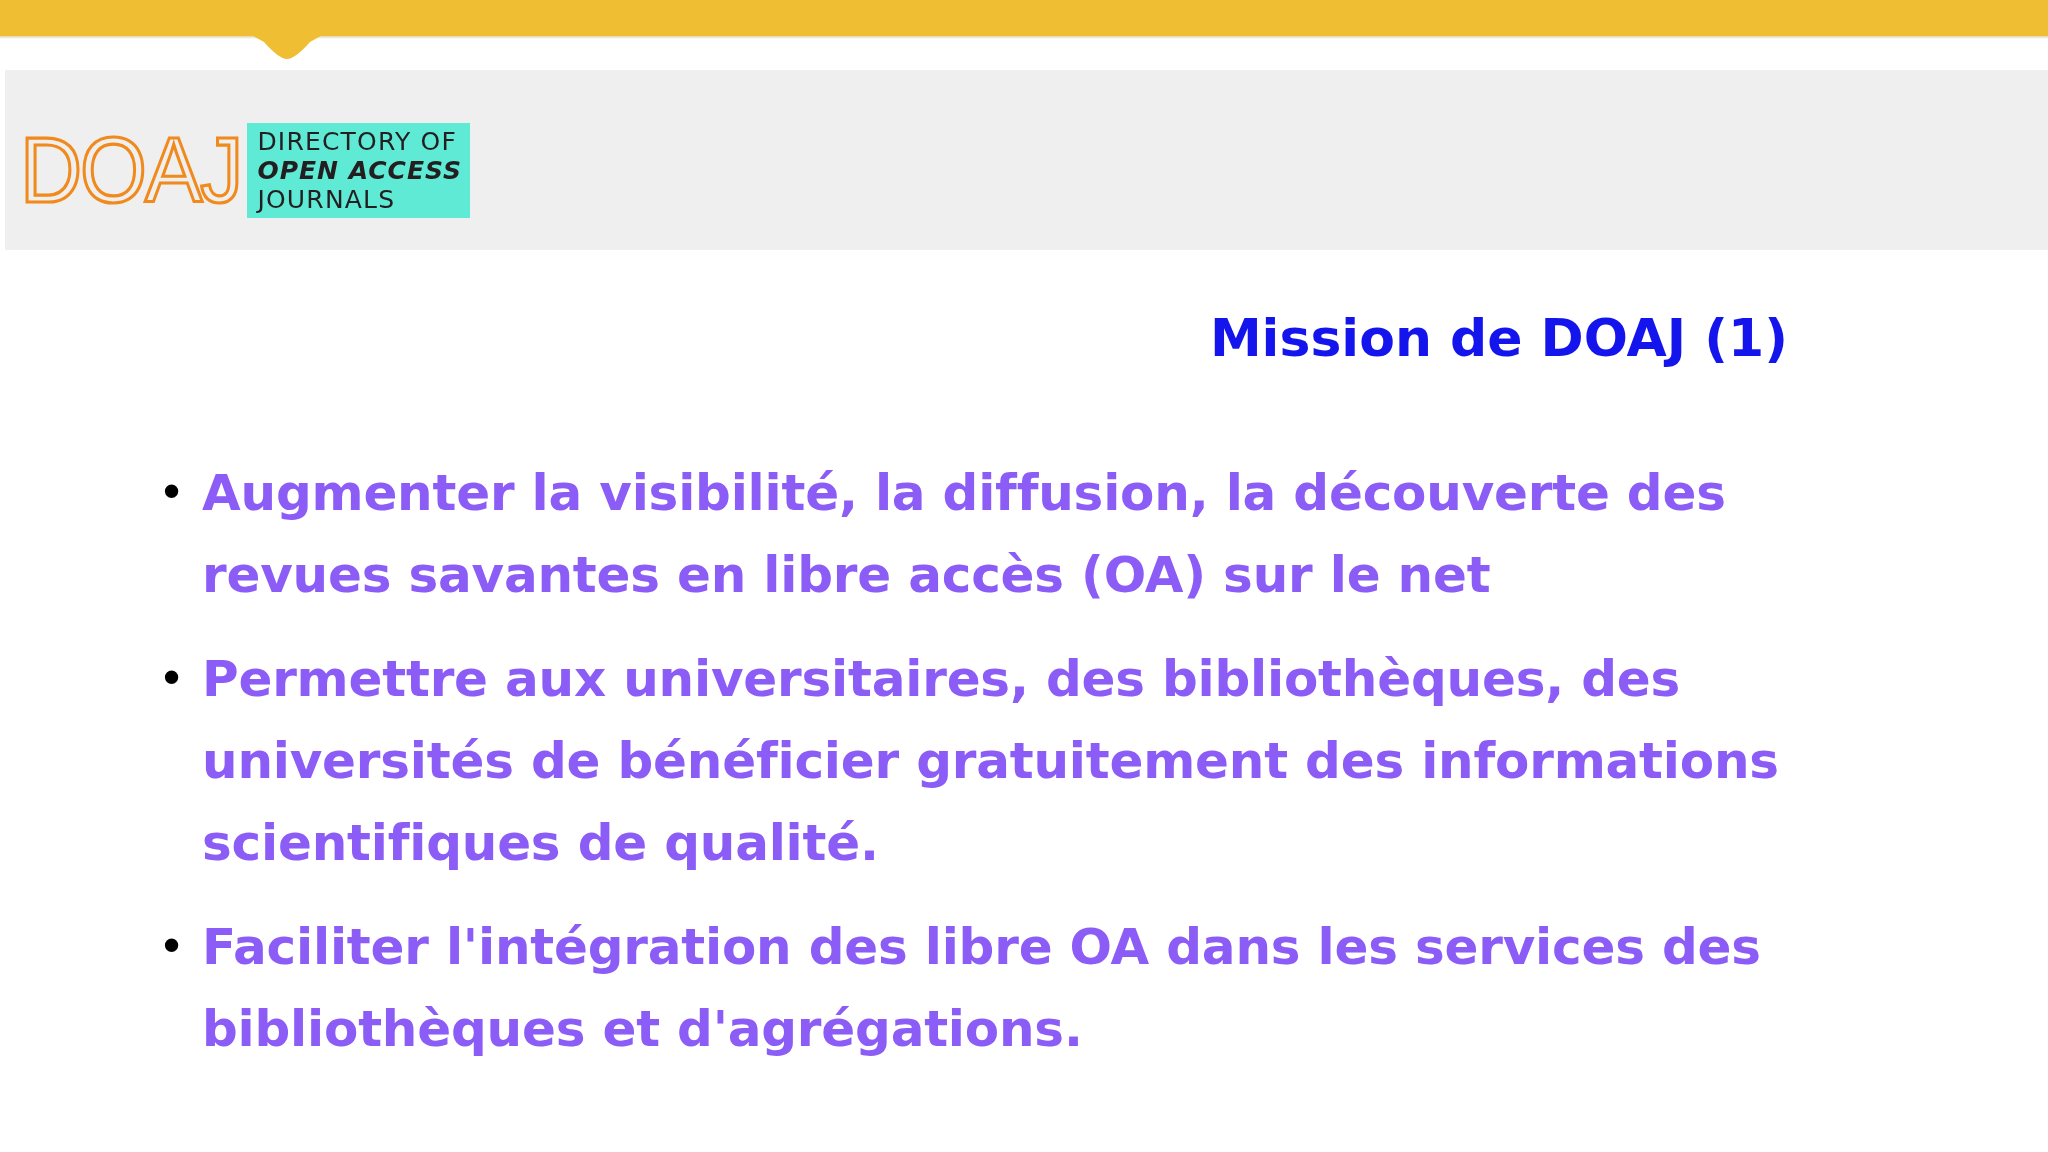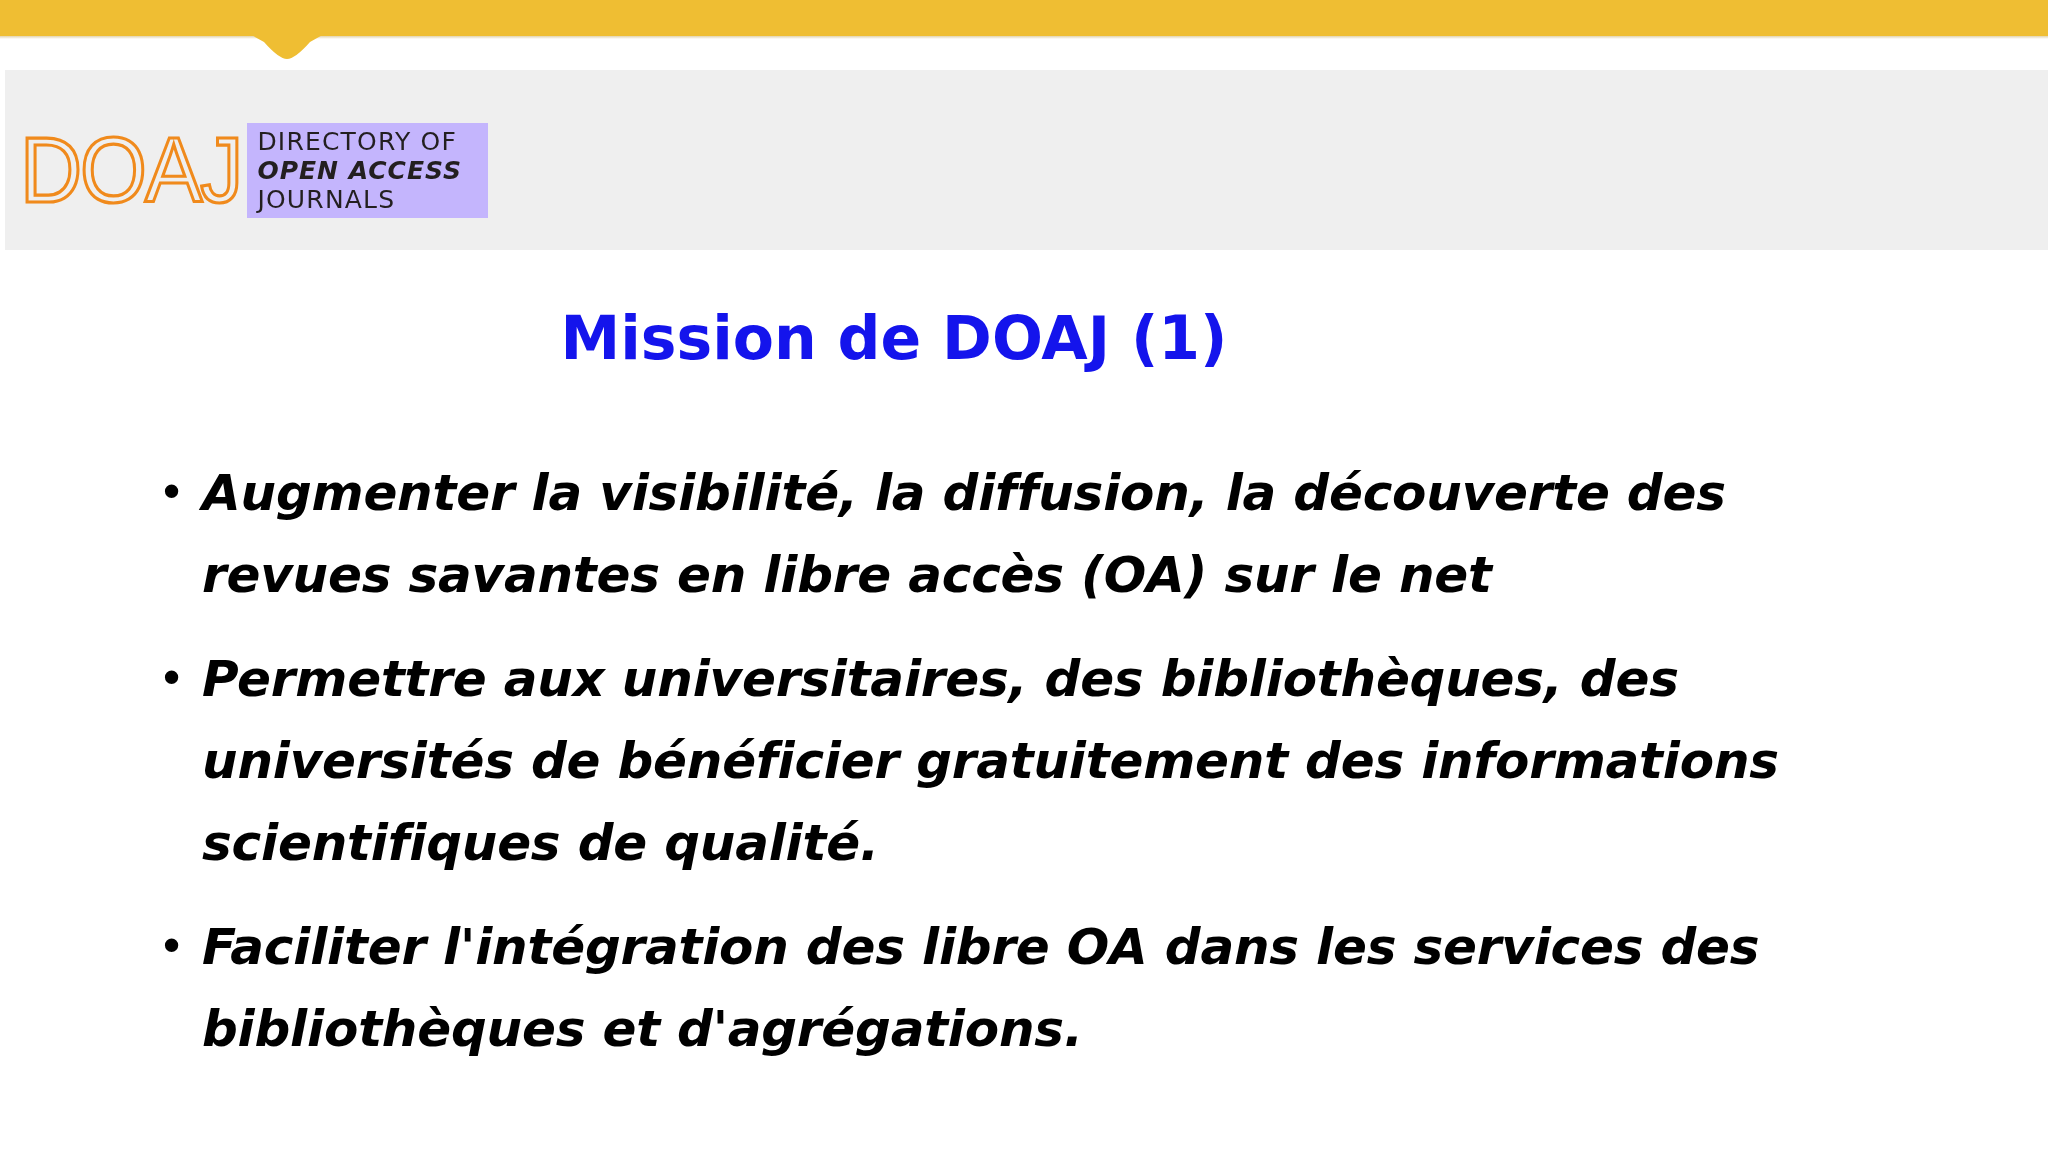--- a/index.html
+++ b/index.html
@@ -82,22 +82,22 @@
     letter-spacing: -2px;
     color: transparent;
     -webkit-text-stroke: 3px #f08a1c;
     text-stroke: 3px #f08a1c;
     padding: 0 0 0 0;
     transform: scaleY(1.08);
     transform-origin: left center;
     user-select: none;
   }
   .logo-words {
-    background: #c4b5fd;
-    padding: 4px 26px 4px 10px;
+    background: #5eead4;
+    padding: 4px 8px 4px 10px;
     margin-left: 6px;
     display: flex;
     flex-direction: column;
     justify-content: center;
   }
   .logo-line {
     font-family: "DejaVu Sans", sans-serif;
     color: #231f20;
     font-size: 25px;
     line-height: 29px;
@@ -105,24 +105,24 @@
     white-space: nowrap;
   }
   .logo-line.bold { font-weight: 700; letter-spacing: 1.0px; font-style: italic; }
 
   
   .slide-title {
     position: absolute;
     left: 0;
     top: 292px;
     width: 1788px;
-    text-align: center;
+    text-align: right;
     font-family: "DejaVu Sans", sans-serif;
     font-weight: 700;
-    font-size: 60px;
+    font-size: 52px;
     line-height: 92px;
     color: #1414ec;
     letter-spacing: 0px;
   }
 
   
   .bullets {
     position: absolute;
     left: 148px;
     top: 452px;
@@ -143,24 +143,23 @@
     text-align: left;
     padding-left: 10px;
     box-sizing: border-box;
   }
   .bullet-text {
     flex: 1 1 auto;
     font-family: "DejaVu Sans", sans-serif;
     font-weight: 700;
     font-size: 50px;
     line-height: 82px;
-    color: #000000;
+    color: #8b5cf6;
     letter-spacing: -0.2px;
     max-width: 1680px;
-    font-style: italic;
   }
 </style>
 </head>
 <body>
 
 <div class="slide">
 
   <div class="yellow-band"></div>
   <div class="yellow-band-shadow"></div>
 

